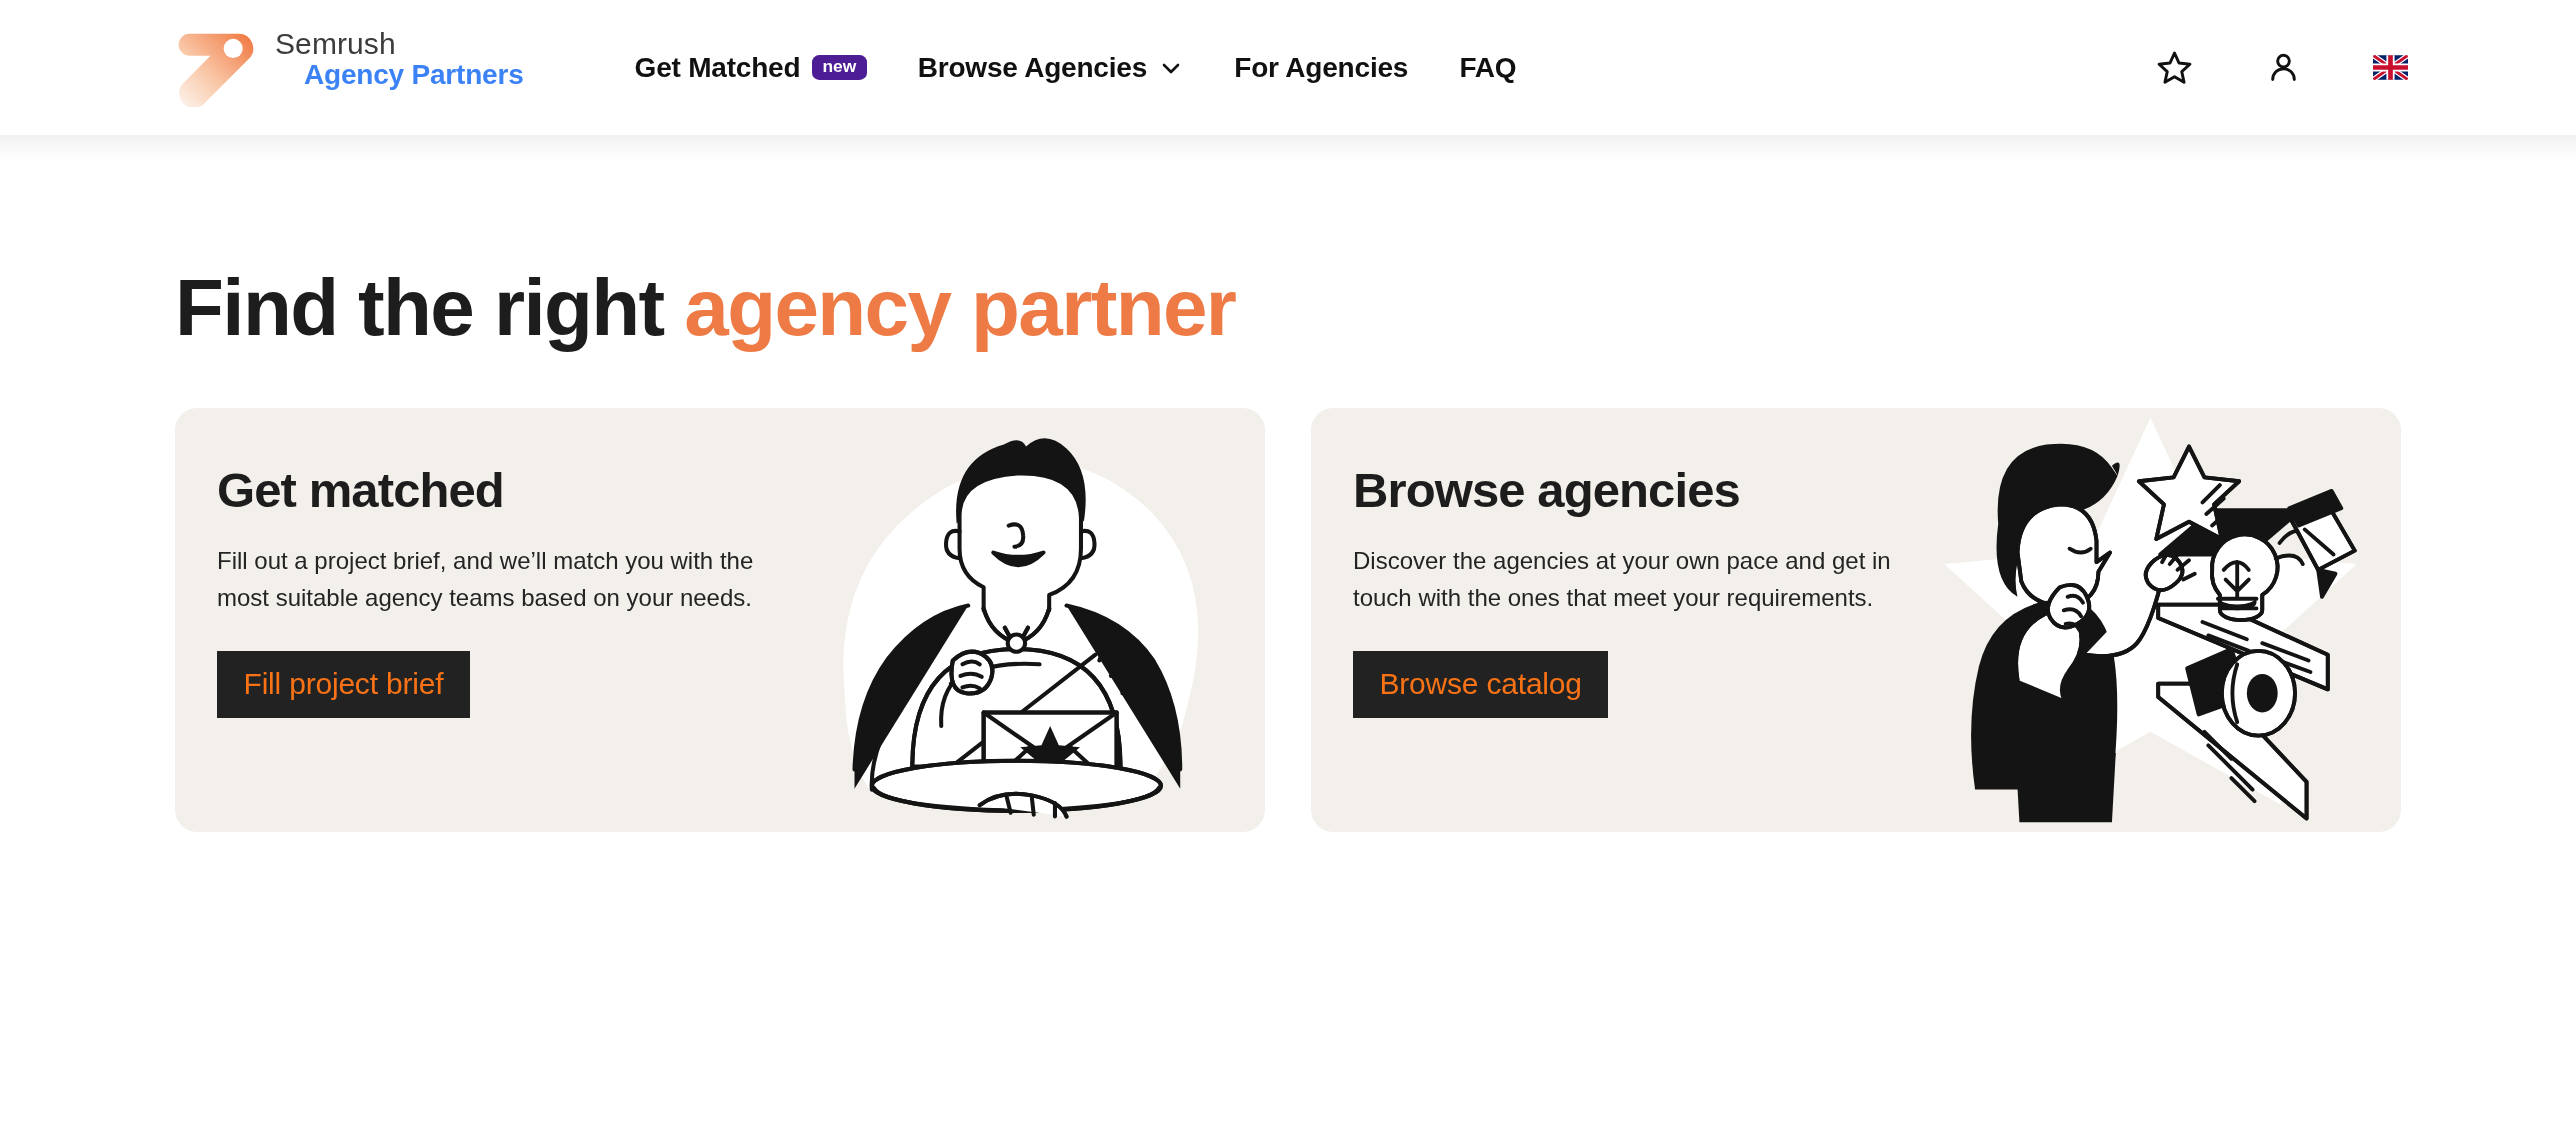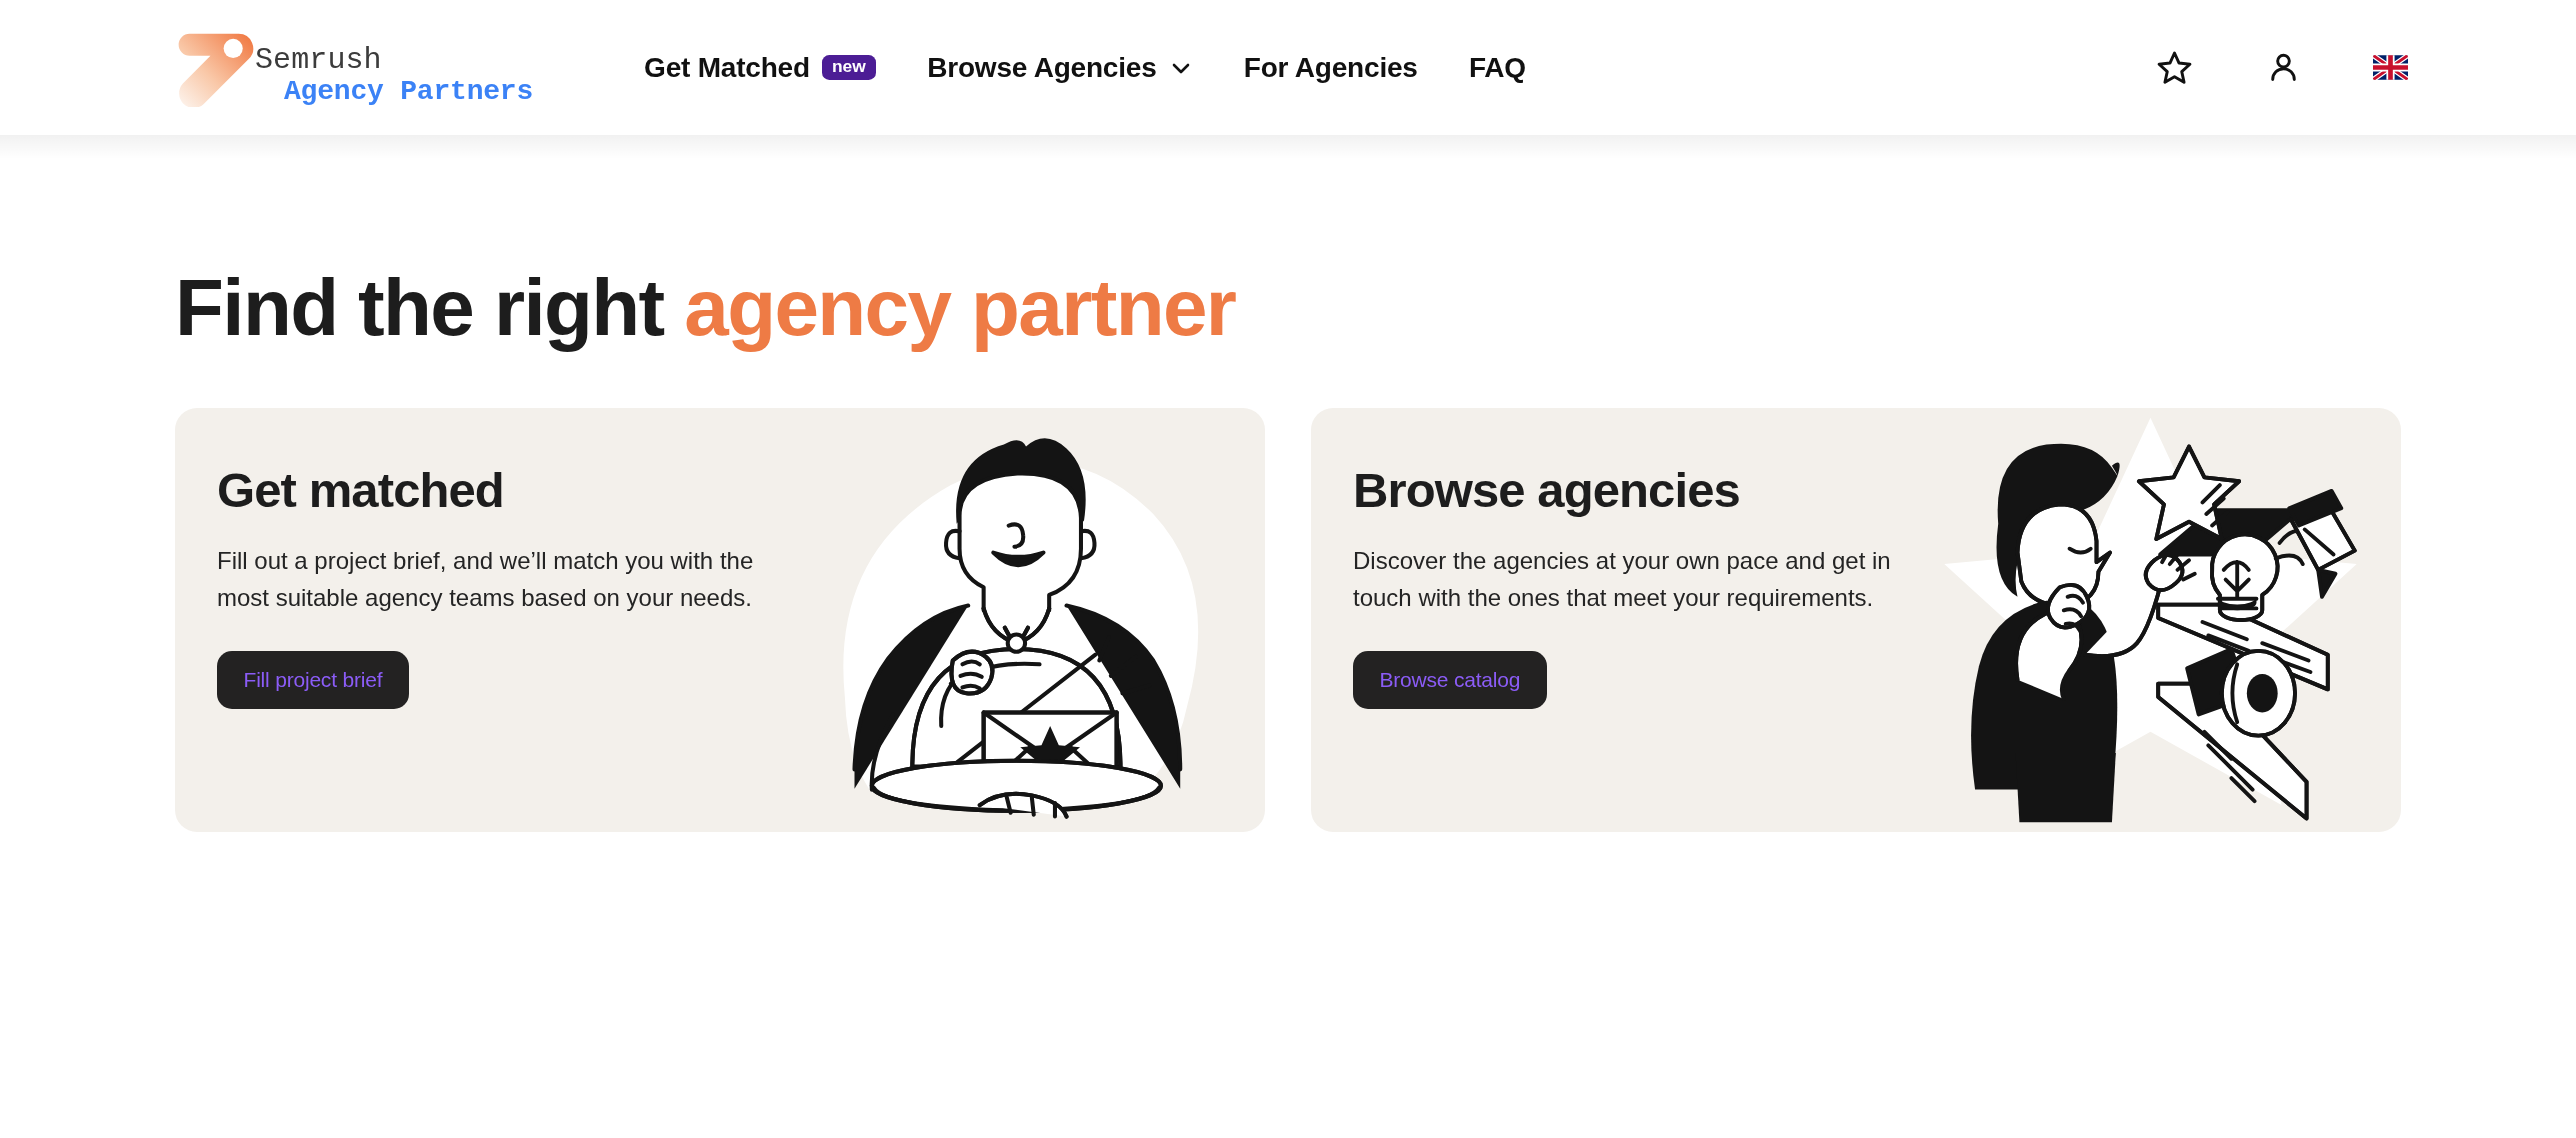--- a/index.html
+++ b/index.html
@@ -26,23 +26,23 @@
     content: "";
     position: absolute;
     left: 0; right: 0; top: 135px;
     height: 24px;
     background: linear-gradient(to bottom, rgba(0,0,0,0.055), rgba(0,0,0,0));
     pointer-events: none;
   }
 
   .brand {
     display: flex;
-    align-items: flex-end;
+    align-items: flex-start;
+    gap: 20px;
     flex-shrink: 0;
-    font-family: Liberation Mono, monospace;
   }
   .brand-mark {
     width: 80px;
     height: 79px;
     flex-shrink: 0;
     display: block;
   }
   .brand-text {
     display: flex;
     flex-direction: column;
@@ -171,24 +171,24 @@
   .card-desc {
     margin-top: 27px;
     font-size: 24px;
     line-height: 1.52;
     color: #242424;
   }
   .card-btn {
     display: inline-block;
     margin-top: 35px;
     background: #232222;
-    color: #8b5cf6;
-    font-size: 21px;
+    color: #f97316;
+    font-size: 30px;
     border: none;
-    border-radius: 15px;
+    border-radius: 0;
     padding: 17.4px 26.5px 19px;
     cursor: pointer;
     font-family: "Liberation Sans", sans-serif;
     line-height: 1;
     letter-spacing: -0.2px;
   }
   .card-illus {
     position: absolute;
     right: 5.5px;
     top: 0;

